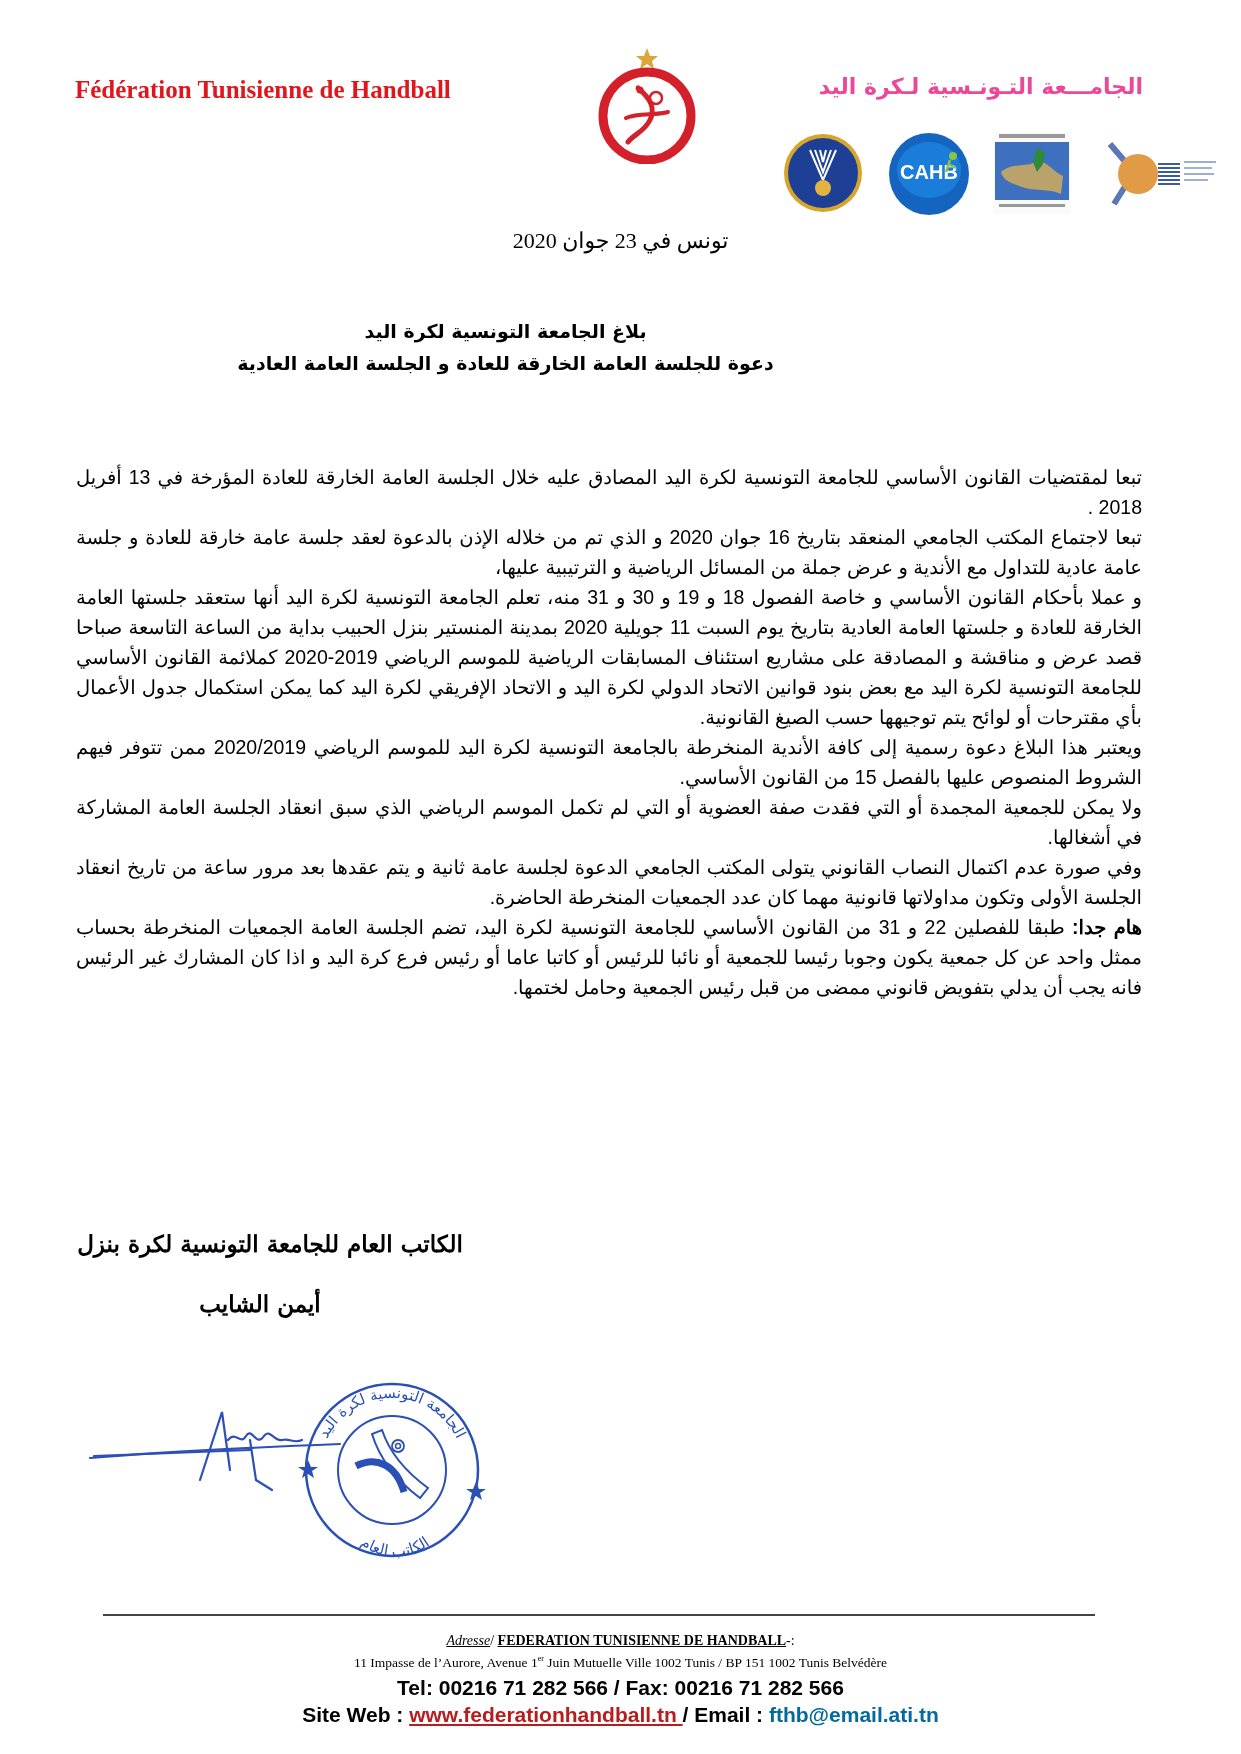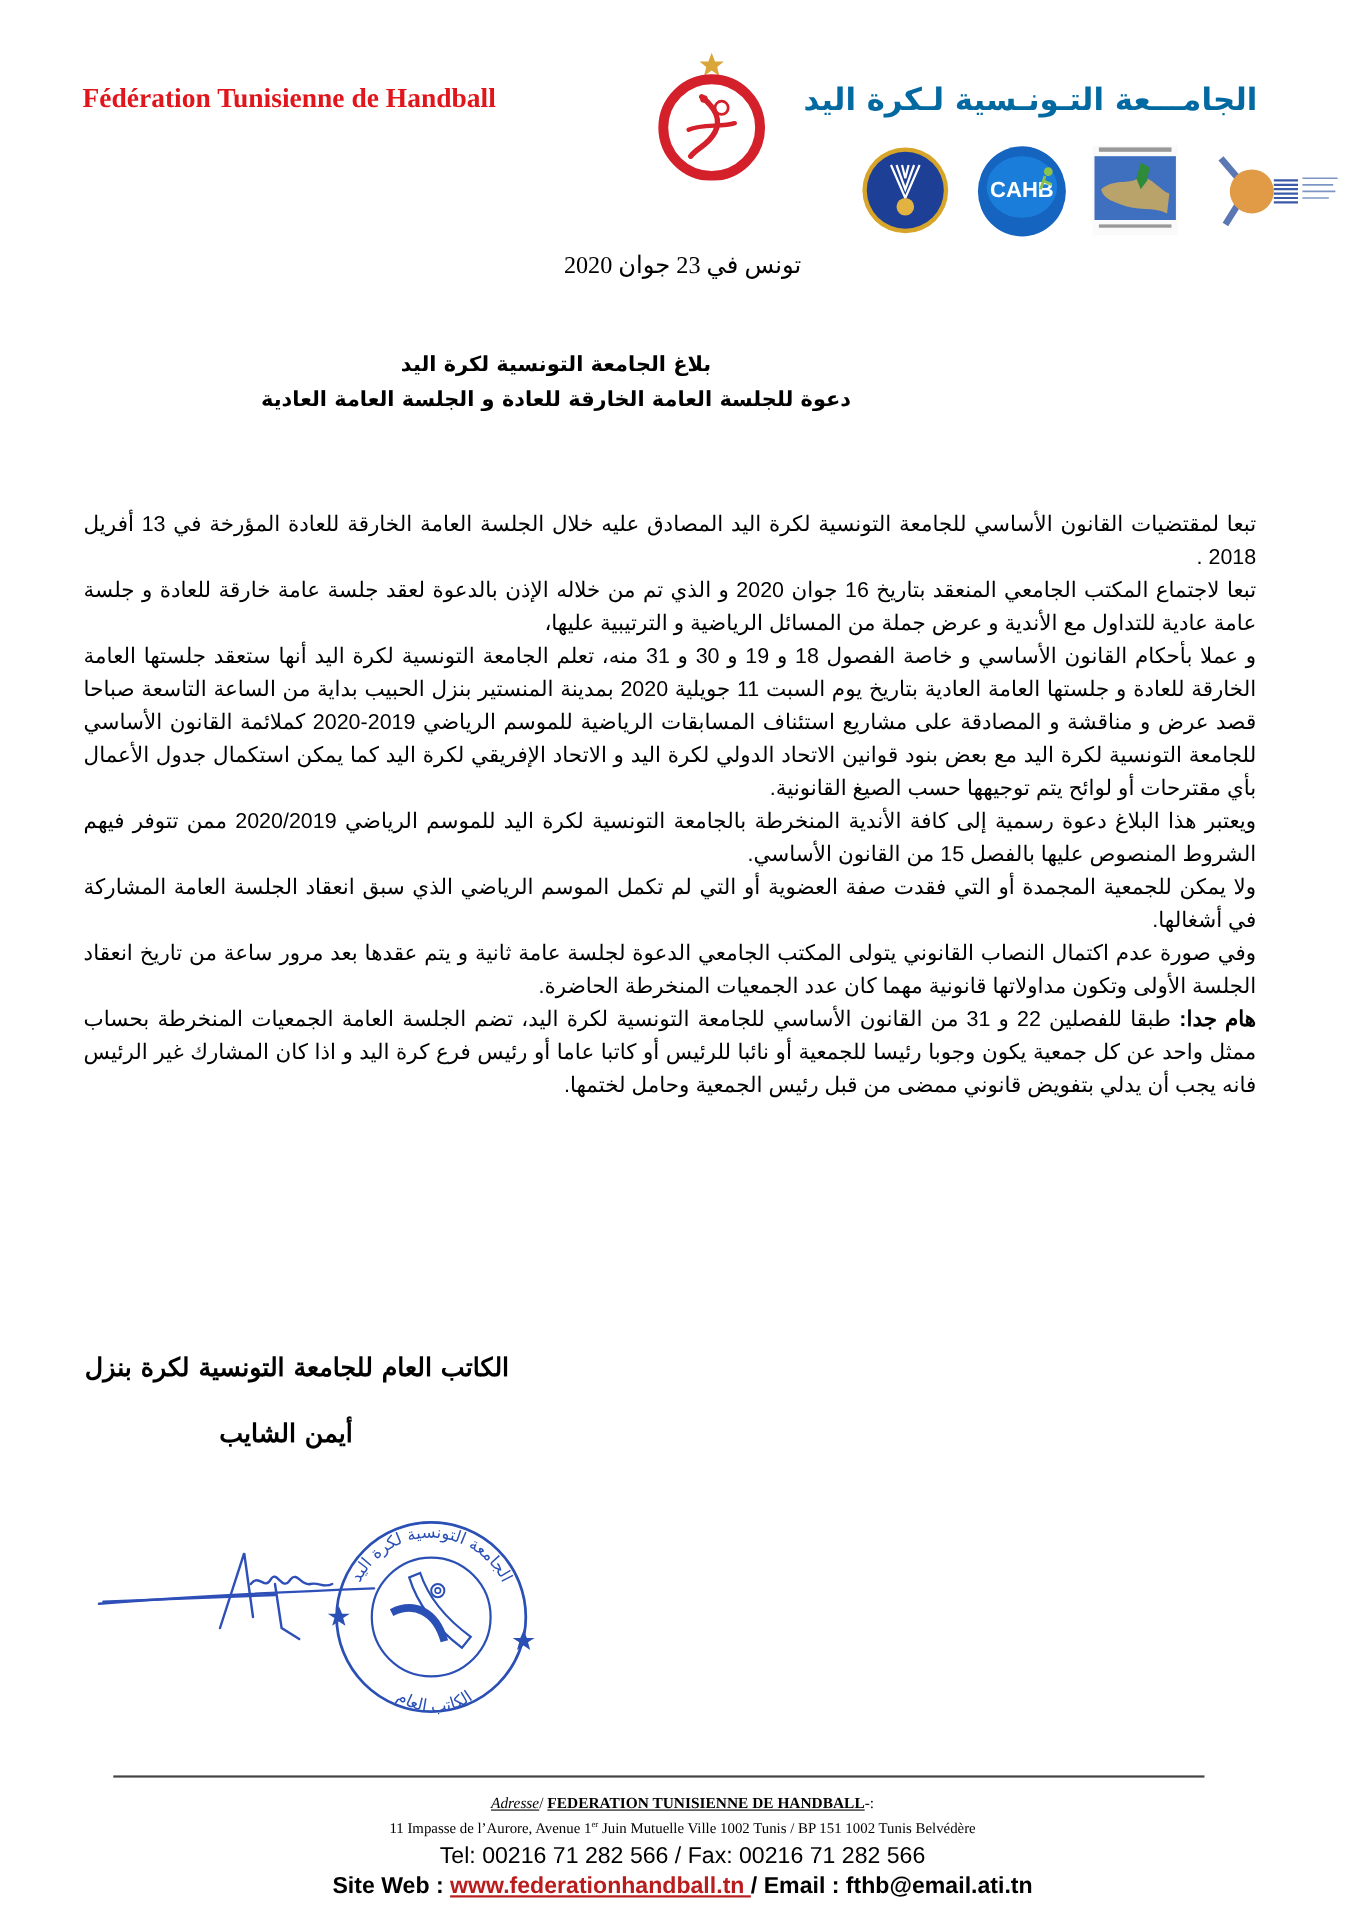--- a/index.html
+++ b/index.html
@@ -1,42 +1,42 @@
 <!DOCTYPE html>
 <html><head>
 <meta charset="utf-8">
 <style>
   html, body { margin:0; padding:0; background:#ffffff; }
   body { width:1241px; height:1754px; position:relative; overflow:hidden; font-family:"Liberation Serif", serif; color:#000; }
   .abs { position:absolute; }
   .fr-title { left:75px; top:76px; font-family:"Liberation Serif", serif; font-weight:bold; font-size:25px; color:#e0161c; white-space:nowrap; }
-  .ar-title { right:98px; top:74px; direction:rtl; font-family:"DejaVu Sans", sans-serif; font-weight:bold; font-size:28px; color:#0369a1; white-space:nowrap; letter-spacing:0.5px; }
+  .ar-title { right:98px; top:74px; direction:rtl; font-family:"DejaVu Sans", sans-serif; font-weight:bold; font-size:22px; color:#ec4899; white-space:nowrap; letter-spacing:0.5px; }
   .main-logo { left:598px; top:46px; width:98px; height:118px; }
   .logos-row { left:782px; top:132px; width:440px; height:80px; }
   .logo { position:absolute; top:0; }
   .date-line { left:0; width:1241px; top:228px; text-align:center; direction:rtl; font-family:"Liberation Serif", serif; font-size:22px; }
   .heading { left:0; width:1011px; text-align:center; direction:rtl; font-family:"DejaVu Sans", sans-serif; font-weight:bold; font-size:19px; }
   .h1 { top:320px; }
   .h2 { top:352px; }
   .body-text { left:76px; width:1066px; top:462px; direction:rtl; text-align:justify; font-family:"Liberation Sans", sans-serif; font-size:19.5px; line-height:30px; }
   .body-text p { margin:0; text-align-last:right; }
   .body-text b { font-weight:bold; }
   .sig-title { left:60px; width:420px; top:1230px; text-align:center; direction:rtl; font-family:"DejaVu Serif", serif; font-weight:bold; font-size:23px; }
   .sig-name { left:160px; width:200px; top:1290px; text-align:center; direction:rtl; font-family:"DejaVu Serif", serif; font-weight:bold; font-size:23px; }
   .signature { left:80px; top:1370px; width:420px; height:200px; }
   .footer-rule { left:103px; top:1614px; width:992px; height:2px; background:#444; }
   .footer-addr1 { left:0; width:1241px; top:1633px; text-align:center; font-family:"Liberation Serif", serif; font-size:14px; }
   .footer-addr1 .u { text-decoration:underline; font-weight:bold;margin-top:24px; }
   .footer-addr1 .i { text-decoration:underline; font-style:italic; }
   .footer-addr2 { left:0; width:1241px; top:1654px; text-align:center; font-family:"Liberation Serif", serif; font-size:13.5px; }
   .footer-addr2 sup { font-size:8px; }
-  .footer-tel { left:0; width:1241px; top:1676px; text-align:center; font-family:"Liberation Sans", sans-serif; font-weight:normal; font-size:21px; }
+  .footer-tel { left:0; width:1241px; top:1676px; text-align:center; font-family:"Liberation Sans", sans-serif; font-weight:bold; font-size:21px; }
   .footer-web { left:0; width:1241px; top:1703px; text-align:center; font-family:"Liberation Sans", sans-serif; font-weight:bold; font-size:21px; }
   .link { color:#b91c1c; text-decoration:underline; }
-  .email { color:#000000; }
+  .email { color:#0369a1; }
 </style>
 </head>
 <body>
 
 <div class="abs fr-title">Fédération Tunisienne de Handball</div>
 
 <svg class="abs main-logo" viewBox="0 0 98 118">
   <polygon points="49,2 52,10 60,10 54,15 56,23 49,18 42,23 44,15 38,10 46,10" fill="#d9a63a"></polygon>
   <circle cx="49" cy="70" r="44" fill="none" stroke="#d4202a" stroke-width="9"></circle>
   <circle cx="49" cy="70" r="36" fill="#fff"></circle>

